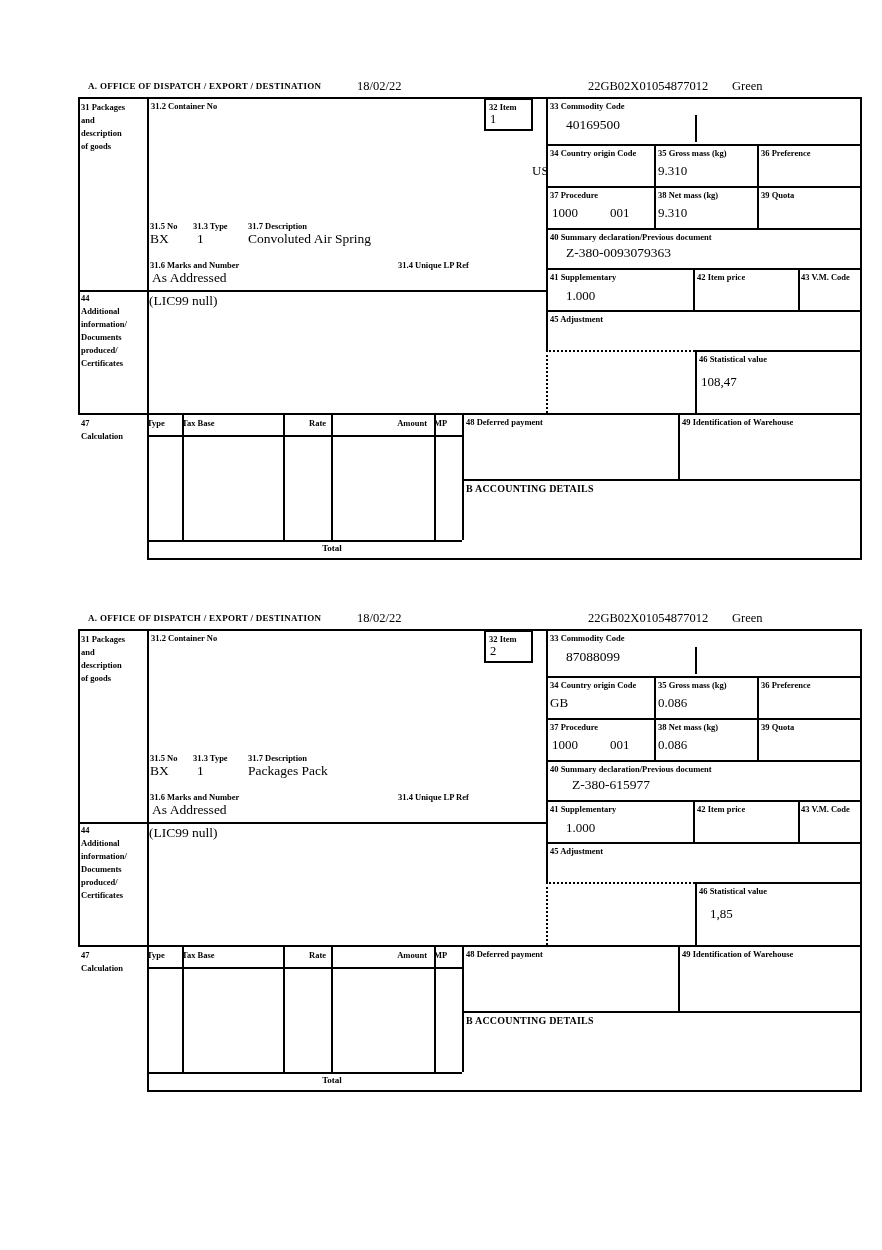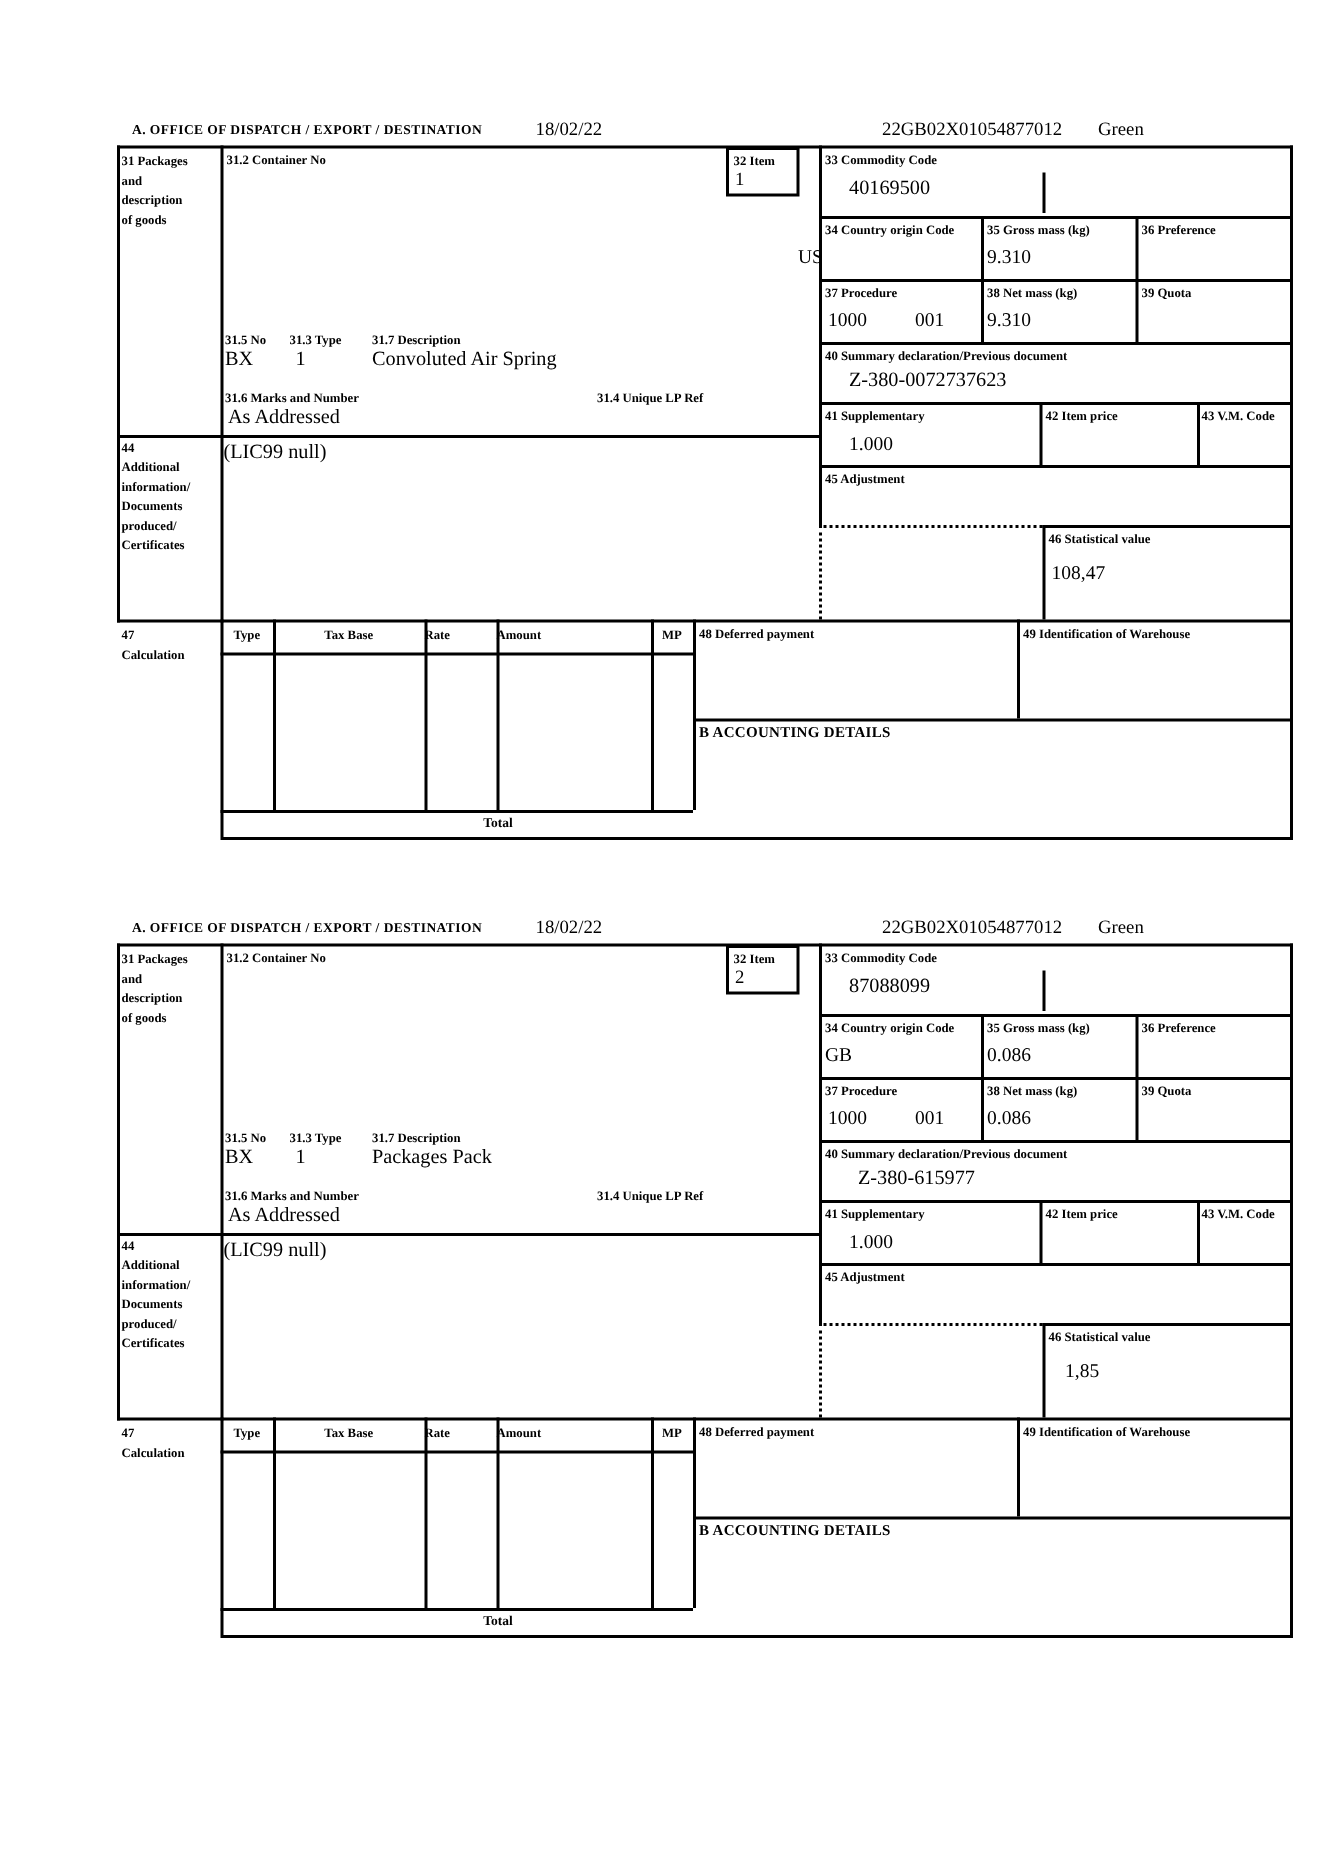--- a/index.html
+++ b/index.html
@@ -15,21 +15,21 @@
   .lab{position:absolute;font-weight:bold;font-size:8.5px;line-height:10px;white-space:nowrap;}
   .pre{white-space:pre-line;line-height:13px;}
   .val{position:absolute;font-size:13px;line-height:15px;white-space:nowrap;}
   .vbig{font-size:13.5px;}
   .hdrA{position:absolute;font-weight:bold;font-size:9px;letter-spacing:.3px;white-space:nowrap;}
   .hdrV{position:absolute;font-size:12.5px;white-space:nowrap;}
   .b32{position:absolute;left:484px;top:20px;width:49px;height:33px;border:2px solid #000;box-sizing:border-box;}
   .b32 .lab{left:3px;top:2px;}
   .b32 .val{left:4px;top:12px;font-size:12.5px;}
   .colhdr{position:absolute;top:340px;font-weight:bold;font-size:8.5px;box-sizing:border-box;}
-  .tc{text-align:center;} .tr{text-align:left;}
+  .tc{} .tr{text-align:right;}
   .acct{position:absolute;font-weight:bold;font-size:10px;letter-spacing:.2px;white-space:nowrap;}
   .totalrow{position:absolute;left:147px;top:465px;width:370px;text-align:center;font-weight:bold;font-size:9px;}
 </style>
 </head>
 <body>
 
 <div class="page">
 
   <div class="sec" style="top:78px">
 
@@ -108,21 +108,21 @@
     <div class="lab" style="left:658px;top:70px">35 Gross mass (kg)</div>
     <div class="val" style="left:658px;top:85px">9.310</div>
     <div class="lab" style="left:761px;top:70px">36 Preference</div>
     <div class="lab" style="left:550px;top:112px">37 Procedure</div>
     <div class="val" style="left:552px;top:127px">1000</div>
     <div class="val" style="left:610px;top:127px">001</div>
     <div class="lab" style="left:658px;top:112px">38 Net mass (kg)</div>
     <div class="val" style="left:658px;top:127px">9.310</div>
     <div class="lab" style="left:761px;top:112px">39 Quota</div>
     <div class="lab" style="left:550px;top:154px">40 Summary declaration/Previous document</div>
-    <div class="val vbig" style="left:566px;top:167px">Z-380-0072737623</div>
+    <div class="val vbig" style="left:566px;top:167px">Z-380-0093079363</div>
     <div class="lab" style="left:550px;top:194px">41 Supplementary</div>
     <div class="val" style="left:566px;top:210px">1.000</div>
     <div class="lab" style="left:697px;top:194px">42 Item price</div>
     <div class="lab" style="left:801px;top:194px">43 V.M. Code</div>
     <div class="lab" style="left:550px;top:236px">45 Adjustment</div>
     <div class="lab" style="left:699px;top:276px">46 Statistical value</div>
     <div class="val" style="left:701px;top:296px">108,47</div>
 
     <div class="colhdr tc" style="left:147px;width:35px">Type</div>
     <div class="colhdr tc" style="left:182px;width:101px">Tax Base</div>

